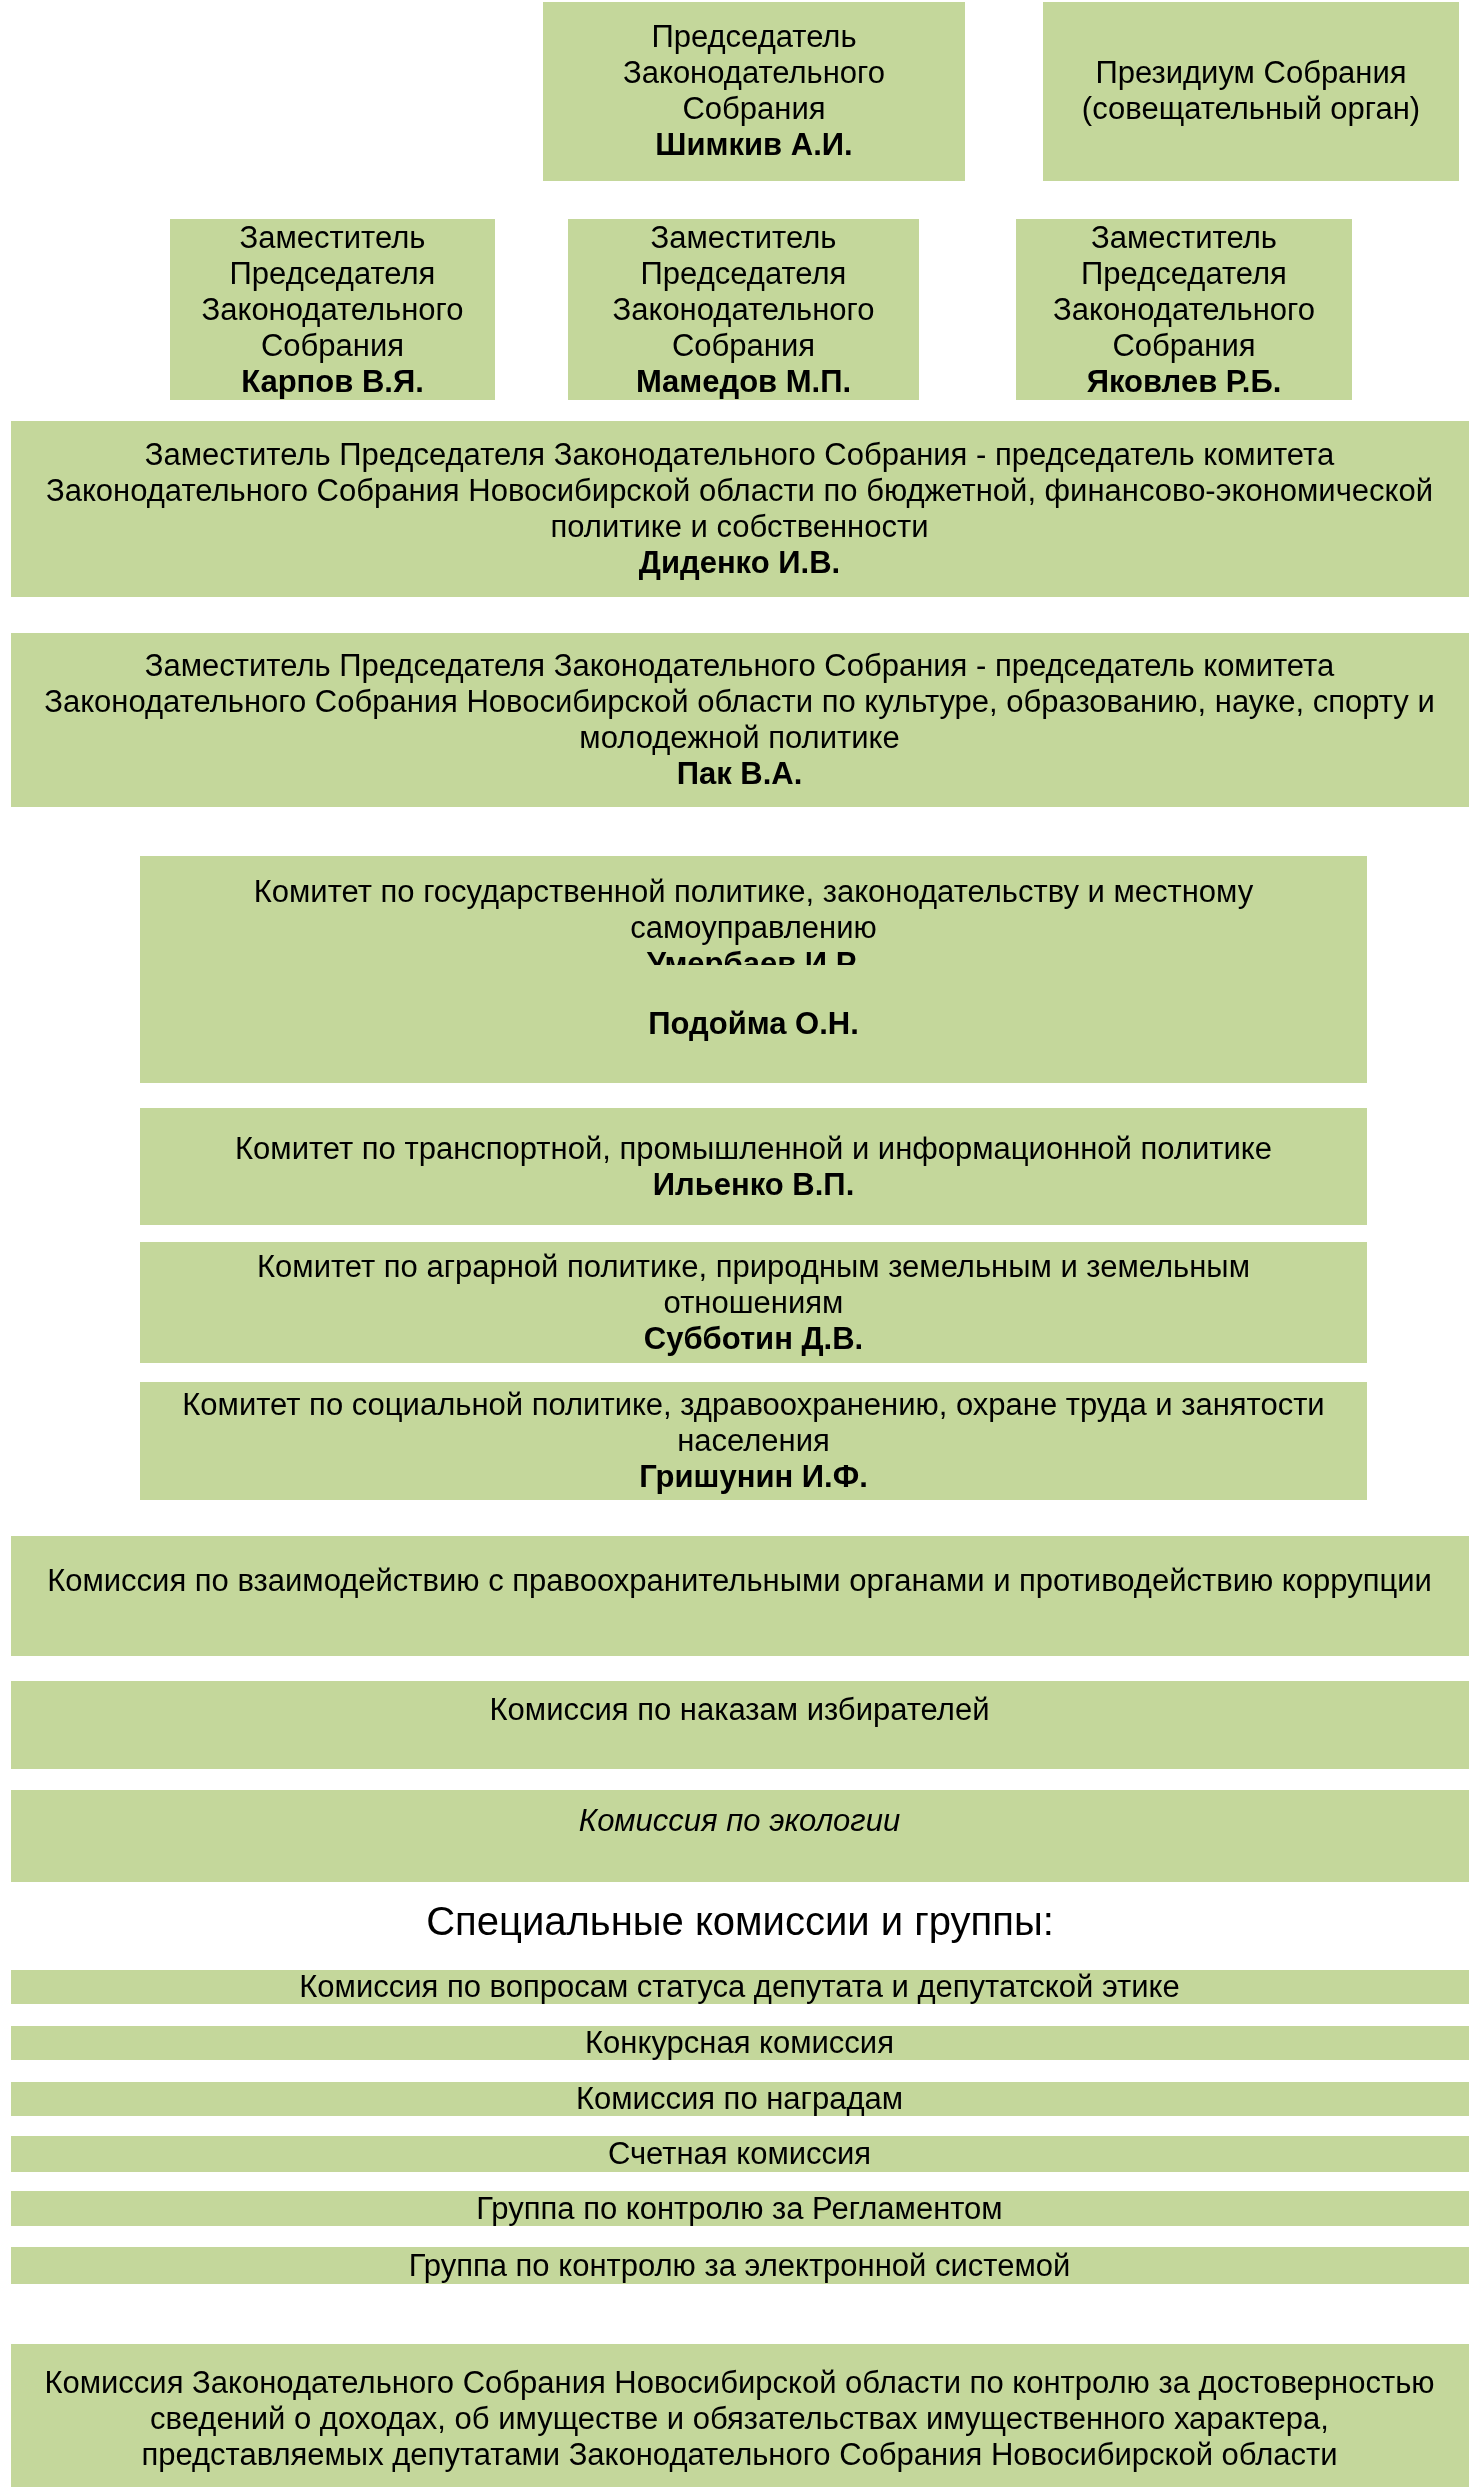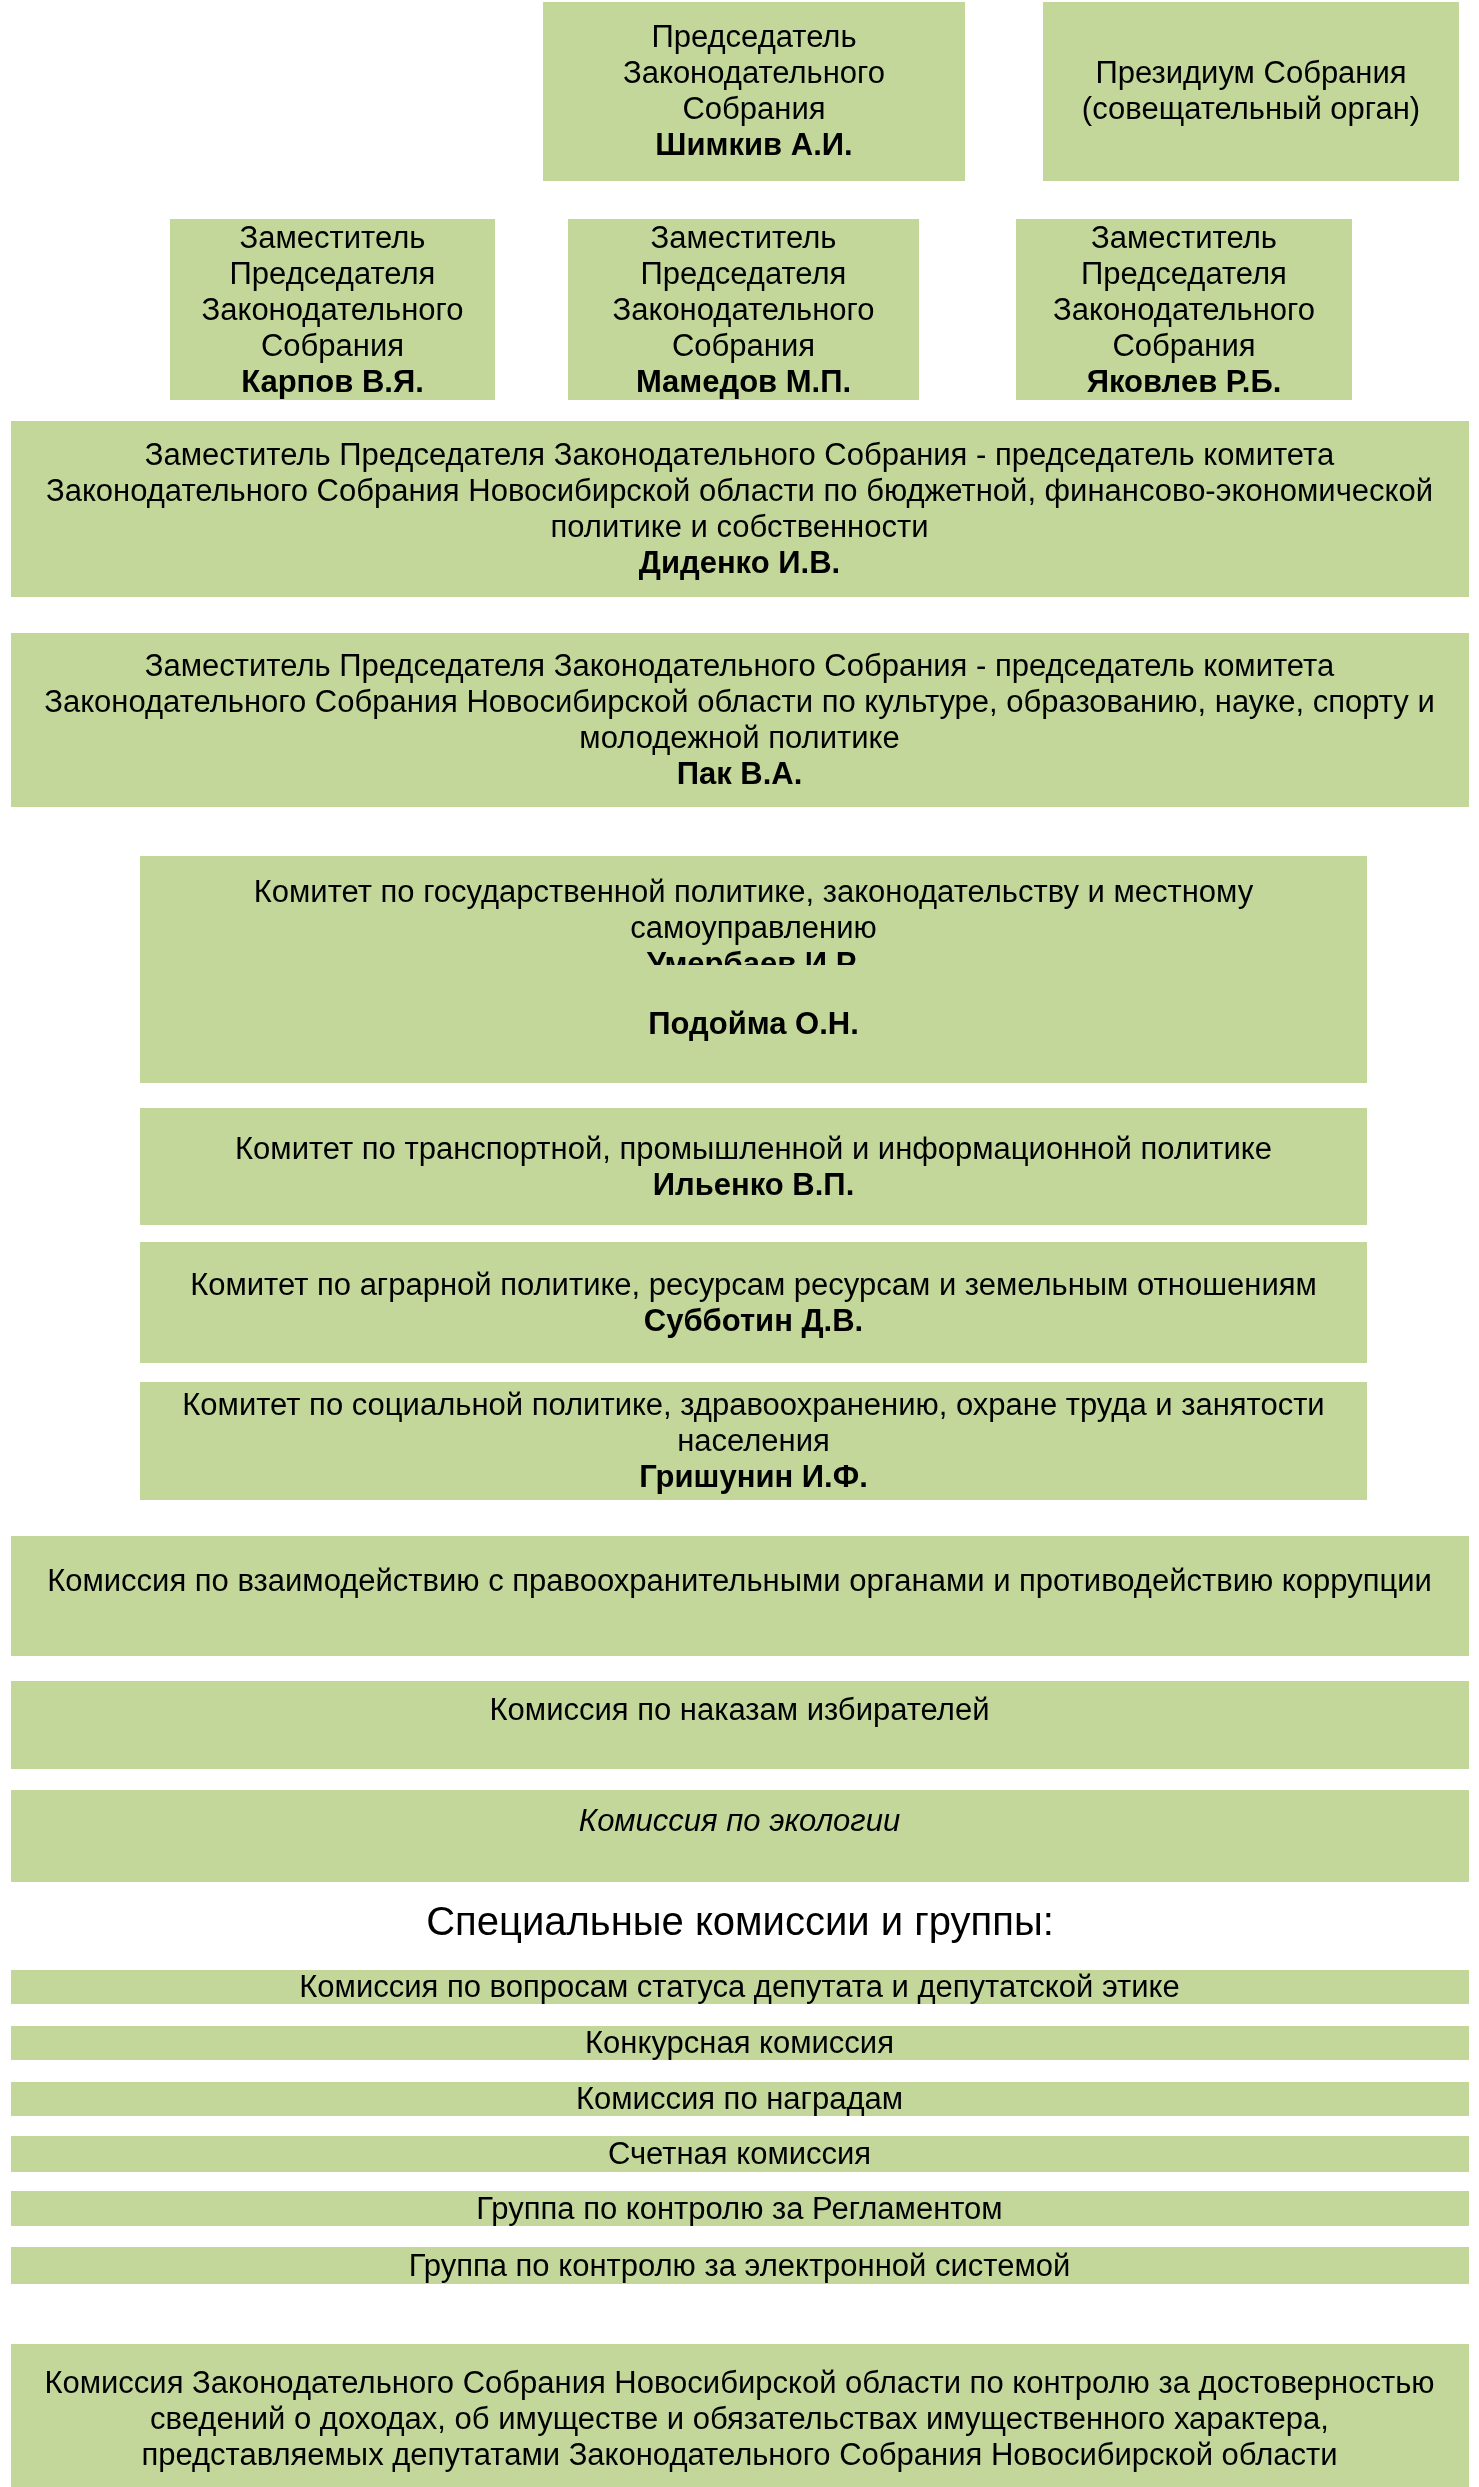--- a/index.html
+++ b/index.html
@@ -107,21 +107,21 @@
 <div class="box pad-comm" id="committee-1">
   <div class="name">Подойма О.Н.</div>
 </div>
 
 <div class="box pad-comm" id="committee-2">
   <div>Комитет по транспортной, промышленной и информационной политике</div>
   <div class="name">Ильенко В.П.</div>
 </div>
 
 <div class="box pad-comm" id="committee-3">
-  <div>Комитет по аграрной политике, ресурсам ресурсам и земельным отношениям</div>
+  <div>Комитет по аграрной политике, природным земельным и земельным отношениям</div>
   <div class="name">Субботин Д.В.</div>
 </div>
 
 <div class="box pad-comm" id="committee-4">
   <div>Комитет по социальной политике, здравоохранению, охране труда и занятости населения</div>
   <div class="name">Гришунин И.Ф.</div>
 </div>
 
 <div class="box commission" id="commission-0">
   <div>Комиссия по взаимодействию с правоохранительными органами и противодействию коррупции</div>

